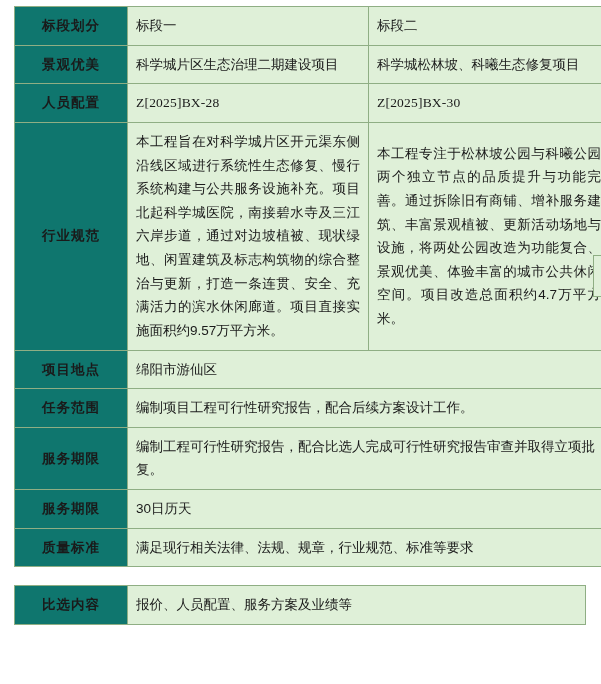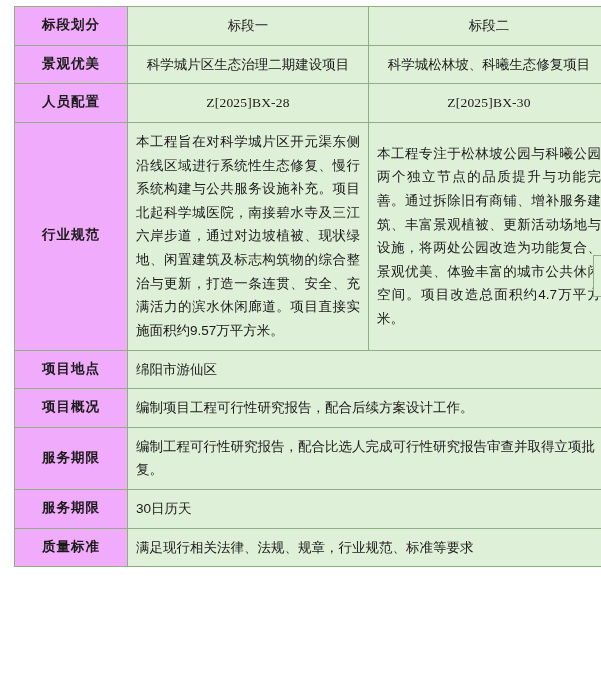--- a/index.html
+++ b/index.html
@@ -33,26 +33,25 @@
     font-size: 13.5px;
     line-height: 1.75;
     color: #1a1a1a;
     word-break: break-all;
   }
   td.label-cell {
     width: 96px;
     text-align: center;
     font-weight: bold;
     letter-spacing: 1px;
-    background: #f0abfc;
-    font-family: Liberation Mono, monospace;
+    background: #0f766e;
   }
   td.val-cell {
     width: 224px;
-    text-align: center;
+    text-align: left;
   }
   td.val-cell-wide {
     text-align: left;
   }
   td.summary-cell {
     vertical-align: top;
     line-height: 1.95;
     text-align: justify;
     padding-top: 9px;
   }
@@ -106,34 +105,42 @@
       <tr>
         <td class="label-cell">行业规范</td>
         <td class="val-cell summary-cell">本工程旨在对科学城片区开元渠东侧沿线区域进行系统性生态修复、慢行系统构建与公共服务设施补充。项目北起科学城医院，南接碧水寺及三江六岸步道，通过对边坡植被、现状绿地、闲置建筑及标志构筑物的综合整治与更新，打造一条连贯、安全、充满活力的滨水休闲廊道。项目直接实施面积约9.57万平方米。</td>
         <td class="val-cell summary-cell">本工程专注于松林坡公园与科曦公园两个独立节点的品质提升与功能完善。通过拆除旧有商铺、增补服务建筑、丰富景观植被、更新活动场地与设施，将两处公园改造为功能复合、景观优美、体验丰富的城市公共休闲空间。项目改造总面积约4.7万平方米。</td>
       </tr>
       <tr>
         <td class="label-cell">项目地点</td>
         <td class="val-cell-wide" colspan="2">绵阳市游仙区</td>
       </tr>
       <tr>
-        <td class="label-cell">项目概况</td>
+        <td class="label-cell">任务范围</td>
         <td class="val-cell-wide" colspan="2">编制项目工程可行性研究报告，配合后续方案设计工作。</td>
       </tr>
       <tr>
         <td class="label-cell">服务期限</td>
         <td class="val-cell-wide" colspan="2">编制工程可行性研究报告，配合比选人完成可行性研究报告审查并取得立项批复。</td>
       </tr>
       <tr>
         <td class="label-cell">服务期限</td>
         <td class="val-cell-wide" colspan="2">30日历天</td>
       </tr>
       <tr>
         <td class="label-cell">质量标准</td>
         <td class="val-cell-wide" colspan="2">满足现行相关法律、法规、规章，行业规范、标准等要求</td>
       </tr>
     </tbody>
   </table>
 
   <div class="spacer"></div>
 
+  <table class="doc-table second">
+    <tbody>
+      <tr>
+        <td class="label-cell">比选内容</td>
+        <td class="val-cell-wide" colspan="2">报价、人员配置、服务方案及业绩等</td>
+      </tr>
+    </tbody>
+  </table>
 
 </div>
 
 </body></html>

